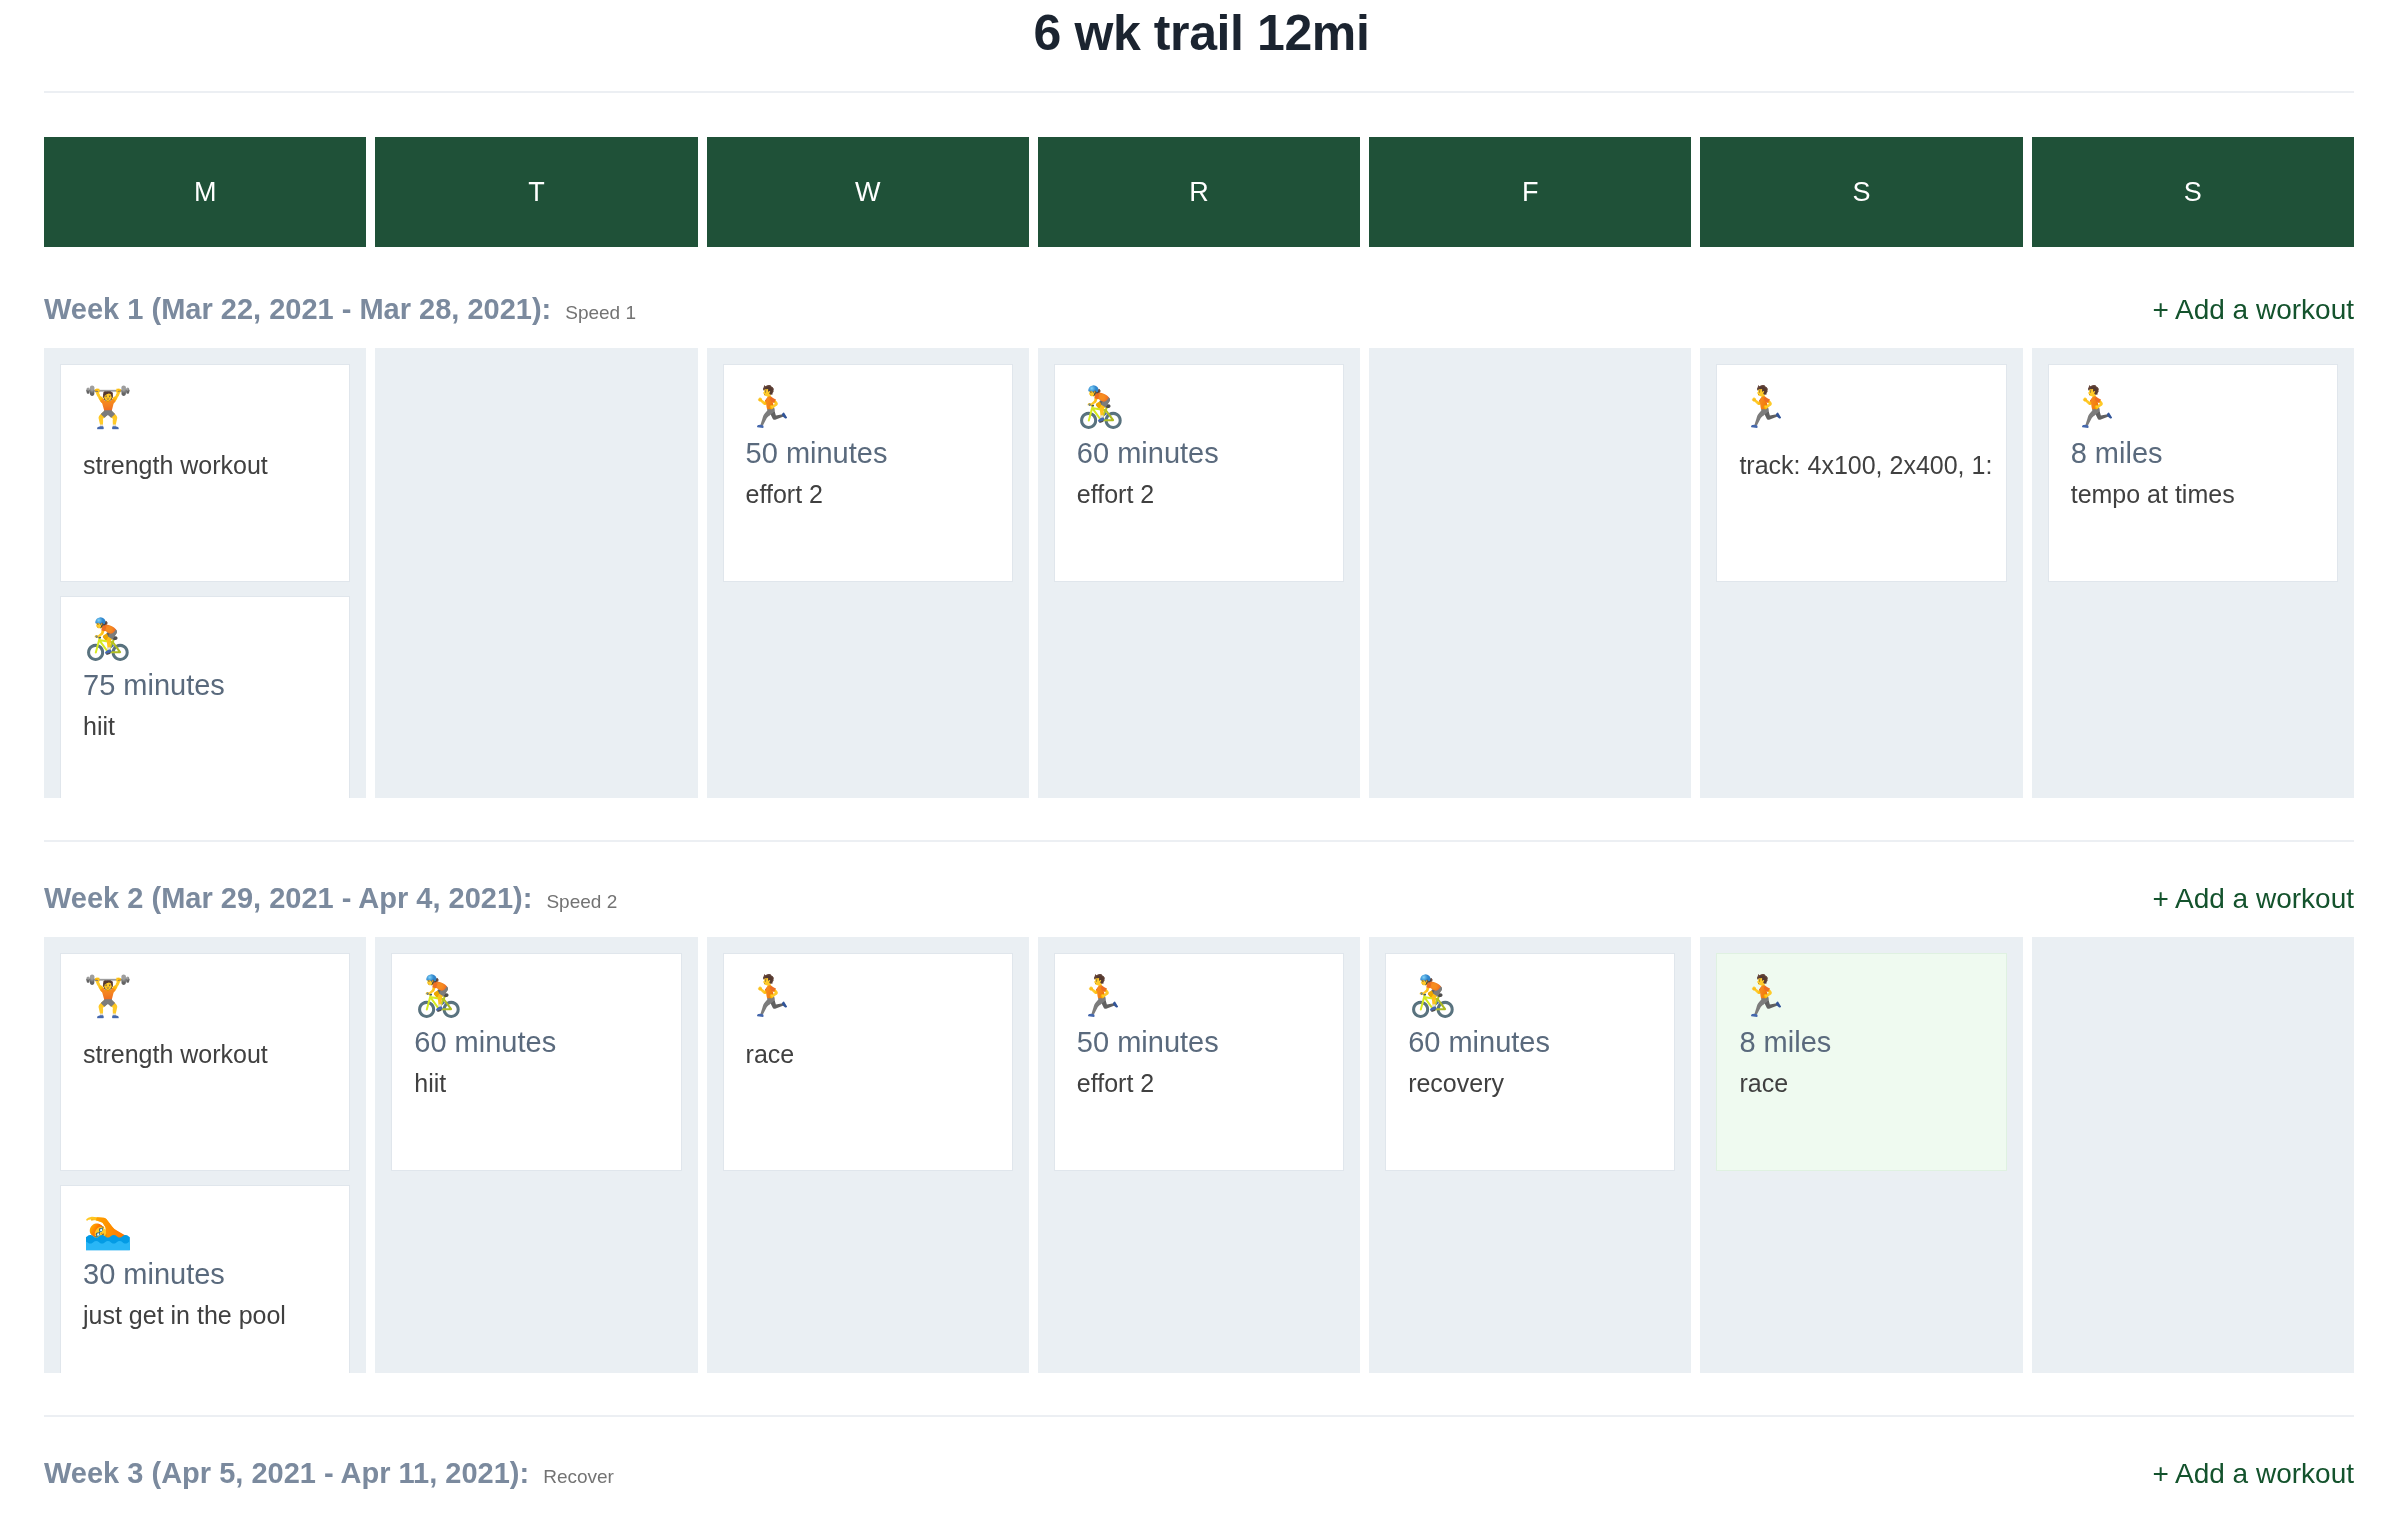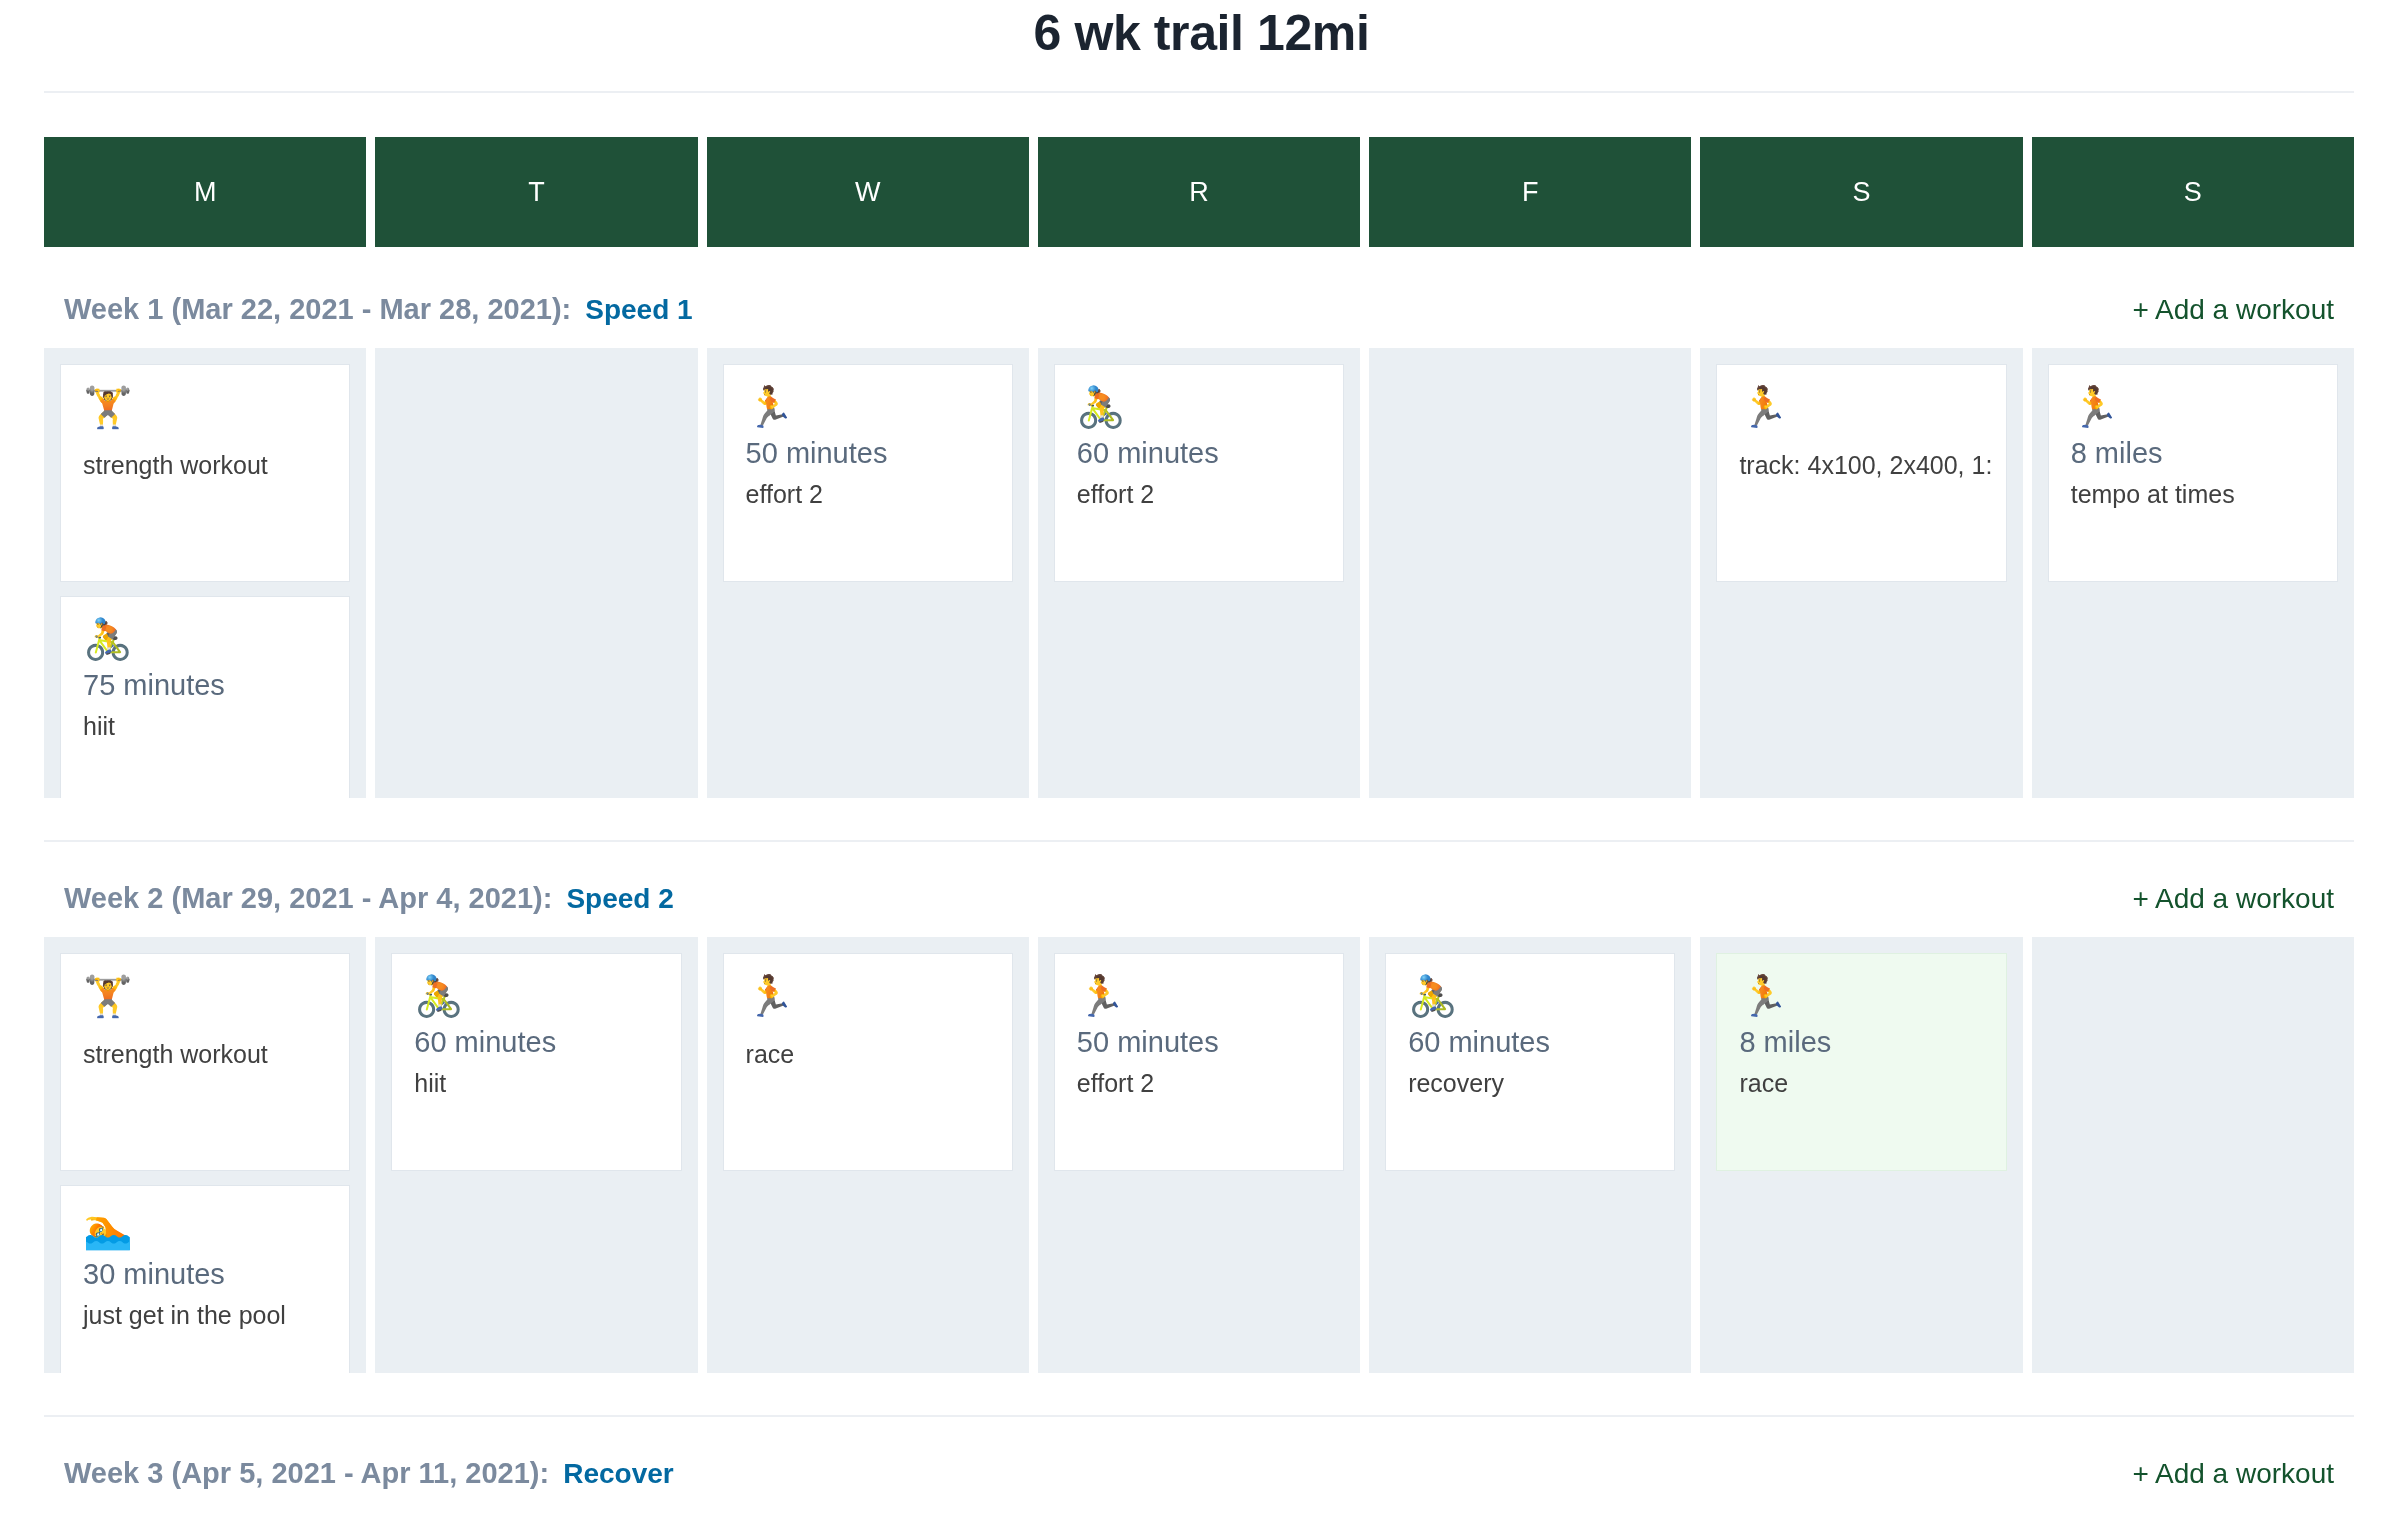--- a/index.html
+++ b/index.html
@@ -62,38 +62,38 @@
 
   .dow-spacer { height: 46px; }
 
   
   .week { width: 100%; }
 
   .week-head {
     display: flex;
     align-items: baseline;
     justify-content: space-between;
-    padding: 0 64px;
+    padding: 0 44px;
     margin-bottom: 22px;
   }
   .week-head-left {
     display: flex;
     align-items: baseline;
     gap: 14px;
   }
   .week-label {
     font-size: 29px;
     font-weight: bold;
     color: #7b8a9e;
     white-space: nowrap;
   }
   .week-name {
-    font-size: 28px;
-    font-weight: bold;
-    color: #0369a1;
+    font-size: 19px;
+    font-weight: normal;
+    color: #737373;
     white-space: nowrap;
   }
   .add-workout {
     font-size: 28px;
     color: #14532d;
     white-space: nowrap;
     cursor: pointer;
   }
 
   

